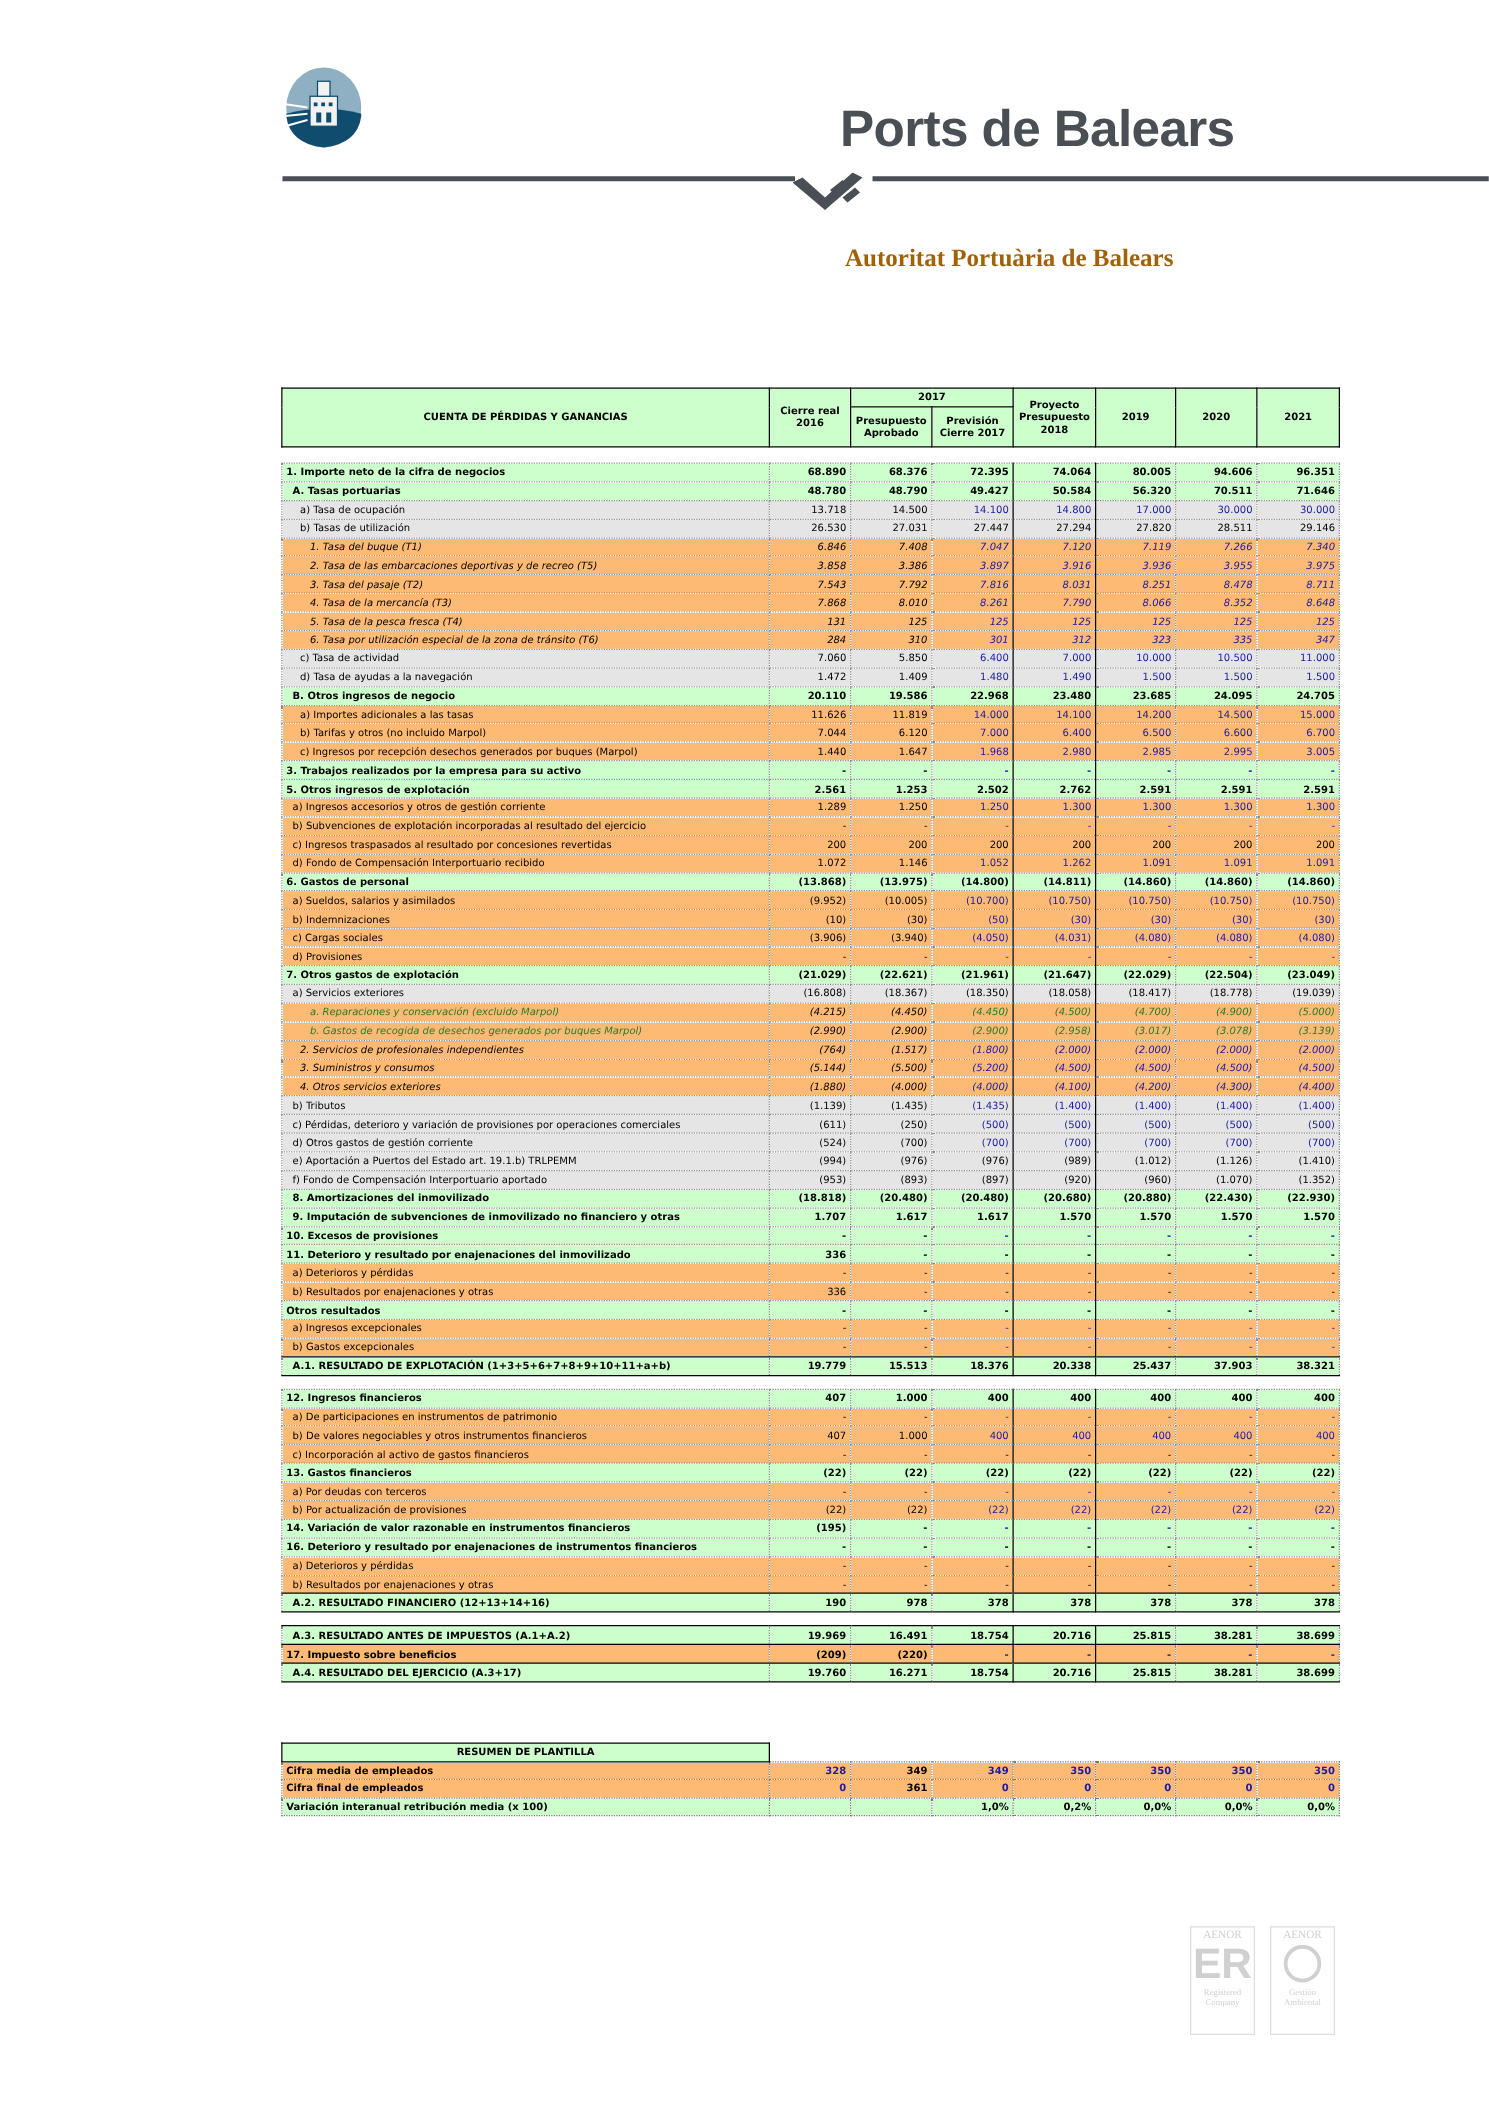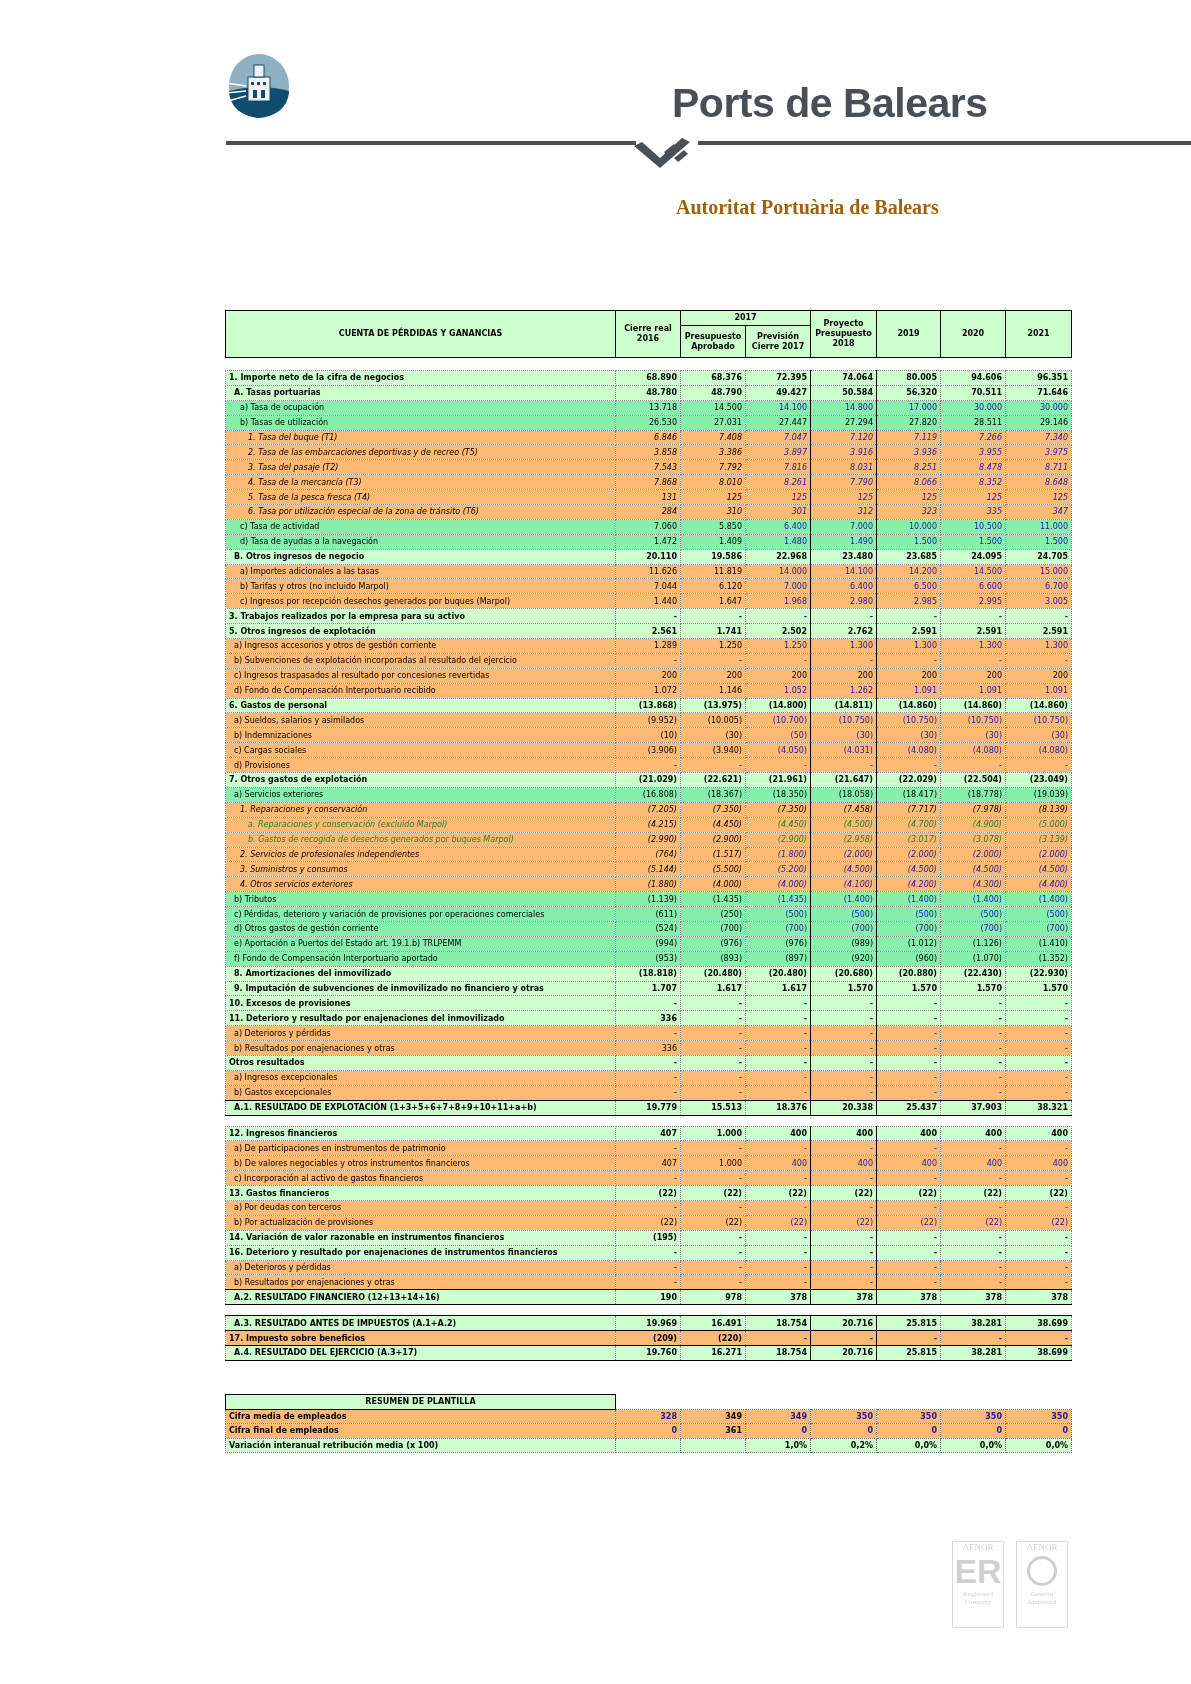--- a/index.html
+++ b/index.html
@@ -8,21 +8,21 @@
   .brand{position:absolute;left:672px;top:80px;font-family:"Liberation Sans",sans-serif;font-size:41px;font-weight:bold;color:#4a4f55;letter-spacing:-0.5px;}
   .rule-left{position:absolute;left:226px;top:141px;width:410px;height:4px;background:#4a4f55;}
   .rule-right{position:absolute;left:698px;top:141px;width:493px;height:4px;background:#4a4f55;}
   .chev{position:absolute;left:634px;top:138px;width:70px;height:40px;}
   .subtitle{position:absolute;left:676px;top:196px;font-family:"Liberation Serif",serif;font-size:20px;font-weight:bold;color:#a16207;}
   table{border-collapse:collapse;position:absolute;table-layout:fixed;}
   td{font-size:8px;line-height:9px;padding:0 3px;white-space:nowrap;overflow:hidden;border:1px dotted #8a8a8a;height:13.9px;}
   .main td.num{text-align:right;}
   .hdr td{background:#ccffcc;font-weight:bold;text-align:center;border:1.5px solid #000;font-size:8px;line-height:10px;}
   .g{background:#ccffcc;}
-  .y{background:#86efac;}
+  .y{background:#e5e5e5;}
   .w{background:#fdba74;}
   .b{font-weight:bold;}
   .i{font-style:italic;}
   .blue{color:#1a1aa6;}
   .green{color:#2a7a2a;}
   .res td{border-top:1.5px solid #000;border-bottom:1.5px solid #000;}
   .sp td{border:none;height:10px;background:#fff;}
   .thick{border-right:1.5px solid #000 !important;}
   .lbl.l1{padding-left:8px;margin-top:32px;}
   .lbl.l2{padding-left:14px;}
@@ -260,21 +260,21 @@
         <td class="num">-</td>
         <td class="num thick blue">-</td>
         <td class="num thick blue">-</td>
         <td class="num blue">-</td>
         <td class="num blue">-</td>
         <td class="num blue">-</td>
       </tr>
       <tr class="g b">
         <td class="lbl l0">5. Otros ingresos de explotación</td>
         <td class="num">2.561</td>
-        <td class="num">1.741</td>
+        <td class="num">1.253</td>
         <td class="num thick">2.502</td>
         <td class="num thick">2.762</td>
         <td class="num">2.591</td>
         <td class="num">2.591</td>
         <td class="num">2.591</td>
       </tr>
       <tr class="w">
         <td class="lbl l1">a) Ingresos accesorios y otros de gestión corriente</td>
         <td class="num">1.289</td>
         <td class="num">1.250</td>
@@ -376,30 +376,20 @@
       </tr>
       <tr class="y">
         <td class="lbl l1">a) Servicios exteriores</td>
         <td class="num">(16.808)</td>
         <td class="num">(18.367)</td>
         <td class="num thick">(18.350)</td>
         <td class="num thick">(18.058)</td>
         <td class="num">(18.417)</td>
         <td class="num">(18.778)</td>
         <td class="num">(19.039)</td>
-      </tr>
-      <tr class="w i">
-        <td class="lbl l2">1. Reparaciones y conservación</td>
-        <td class="num">(7.205)</td>
-        <td class="num">(7.350)</td>
-        <td class="num thick">(7.350)</td>
-        <td class="num thick">(7.458)</td>
-        <td class="num">(7.717)</td>
-        <td class="num">(7.978)</td>
-        <td class="num">(8.139)</td>
       </tr>
       <tr class="w i">
         <td class="lbl l3 green">a. Reparaciones y conservación (excluido Marpol)</td>
         <td class="num">(4.215)</td>
         <td class="num">(4.450)</td>
         <td class="num thick green">(4.450)</td>
         <td class="num thick green">(4.500)</td>
         <td class="num green">(4.700)</td>
         <td class="num green">(4.900)</td>
         <td class="num green">(5.000)</td>

